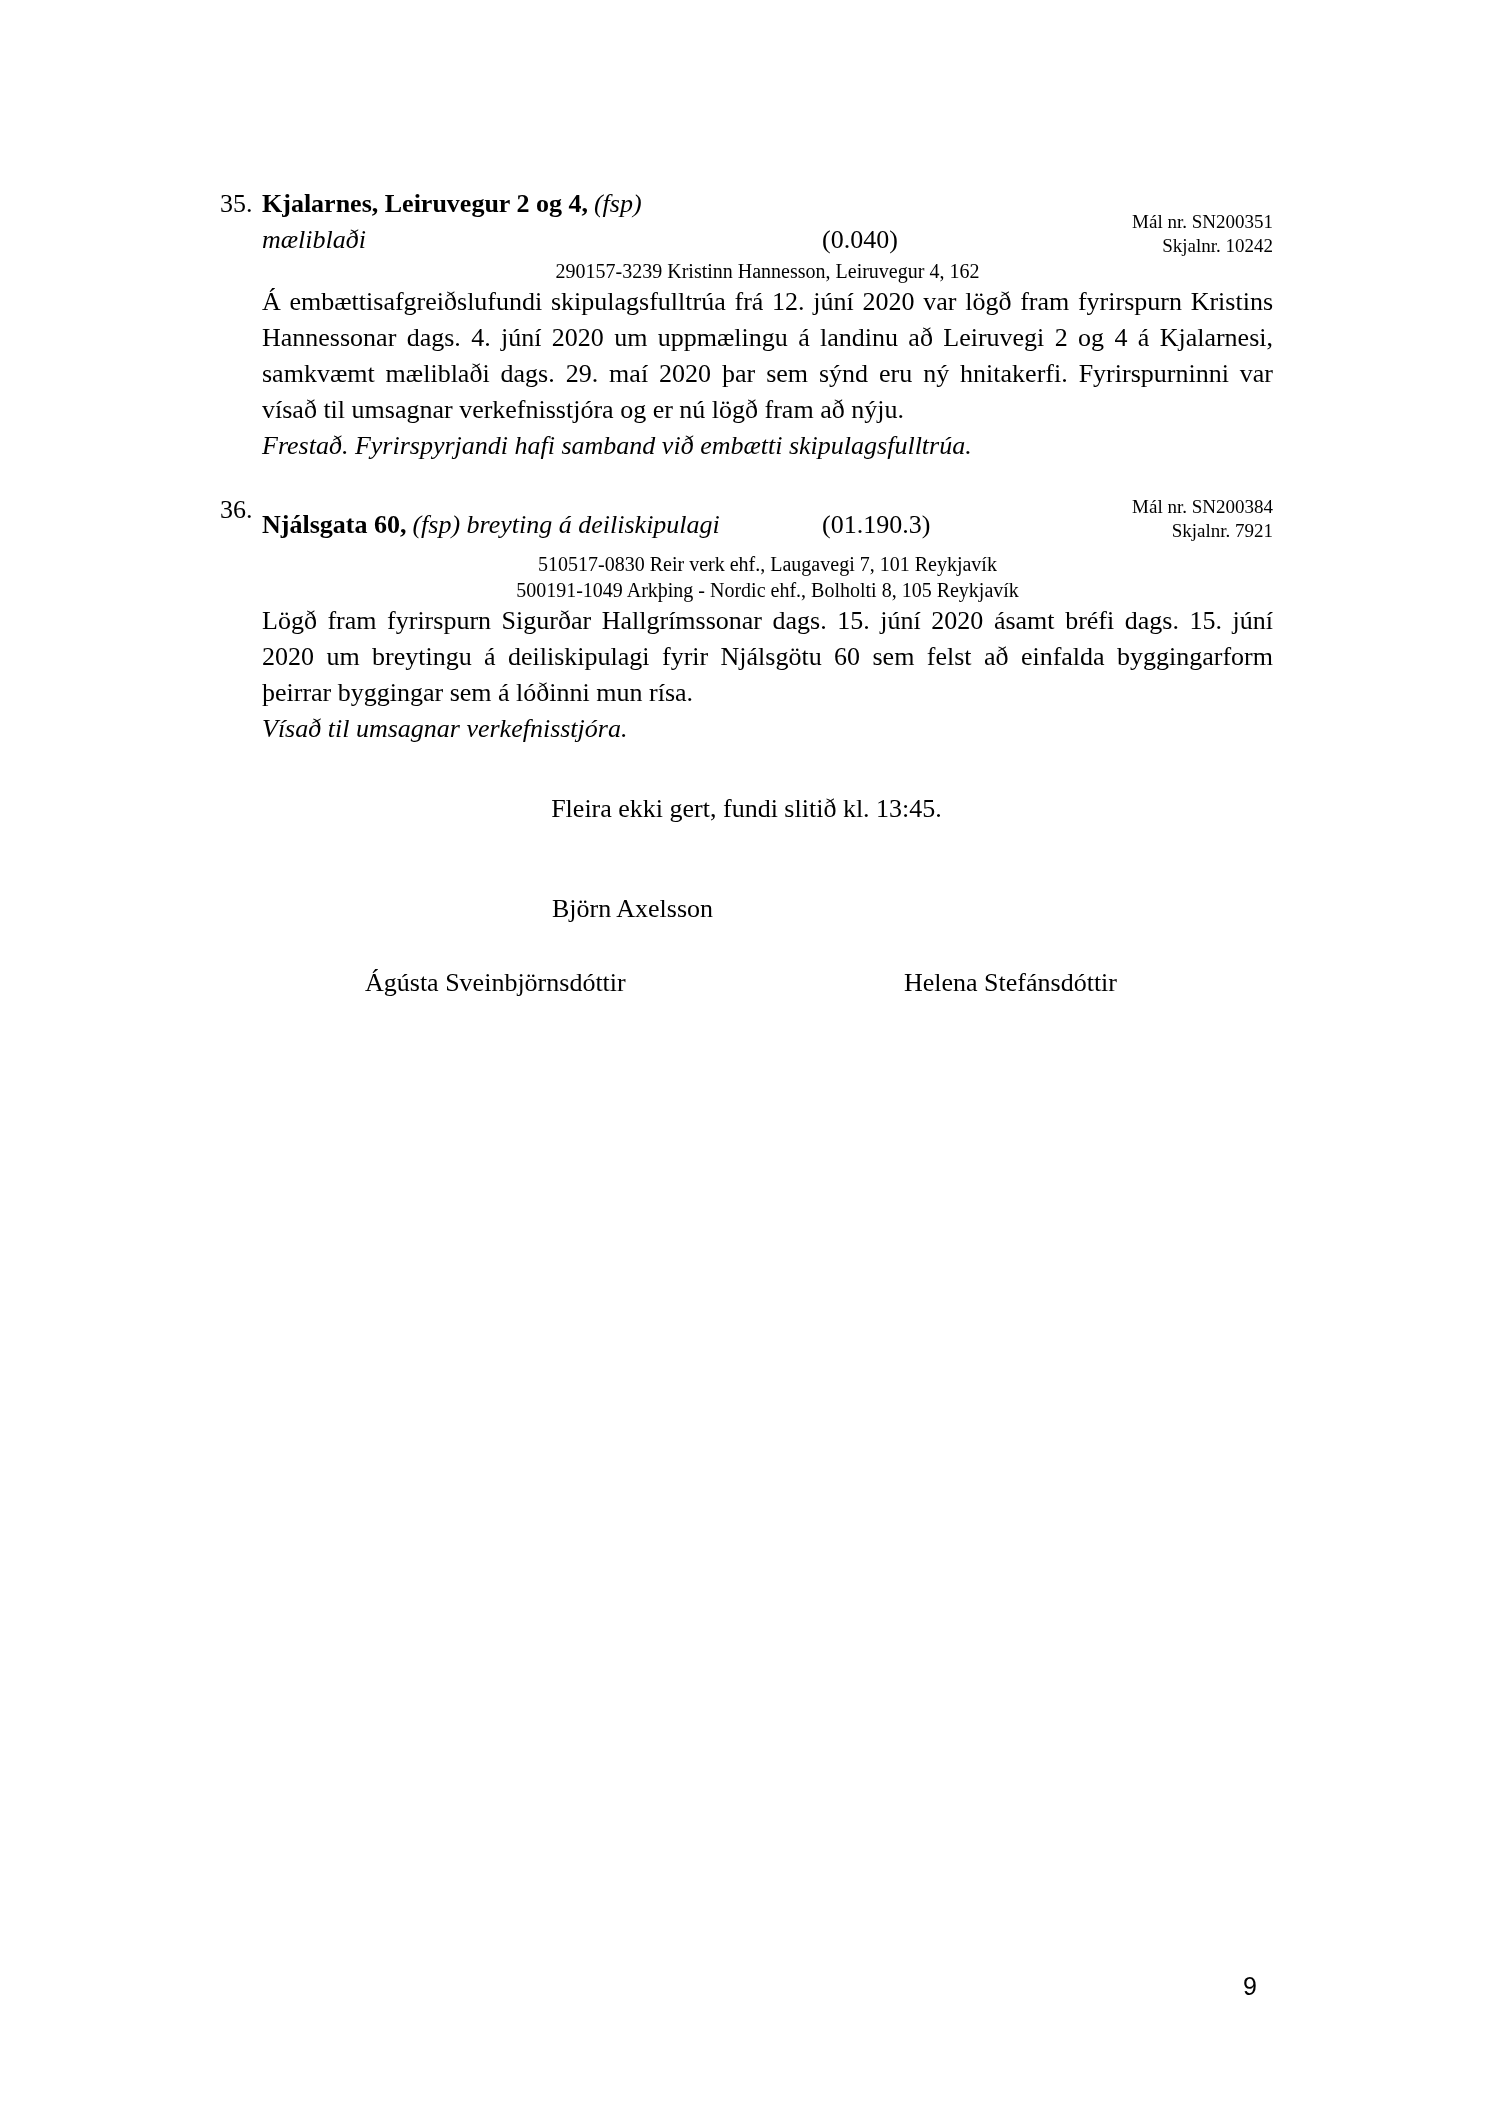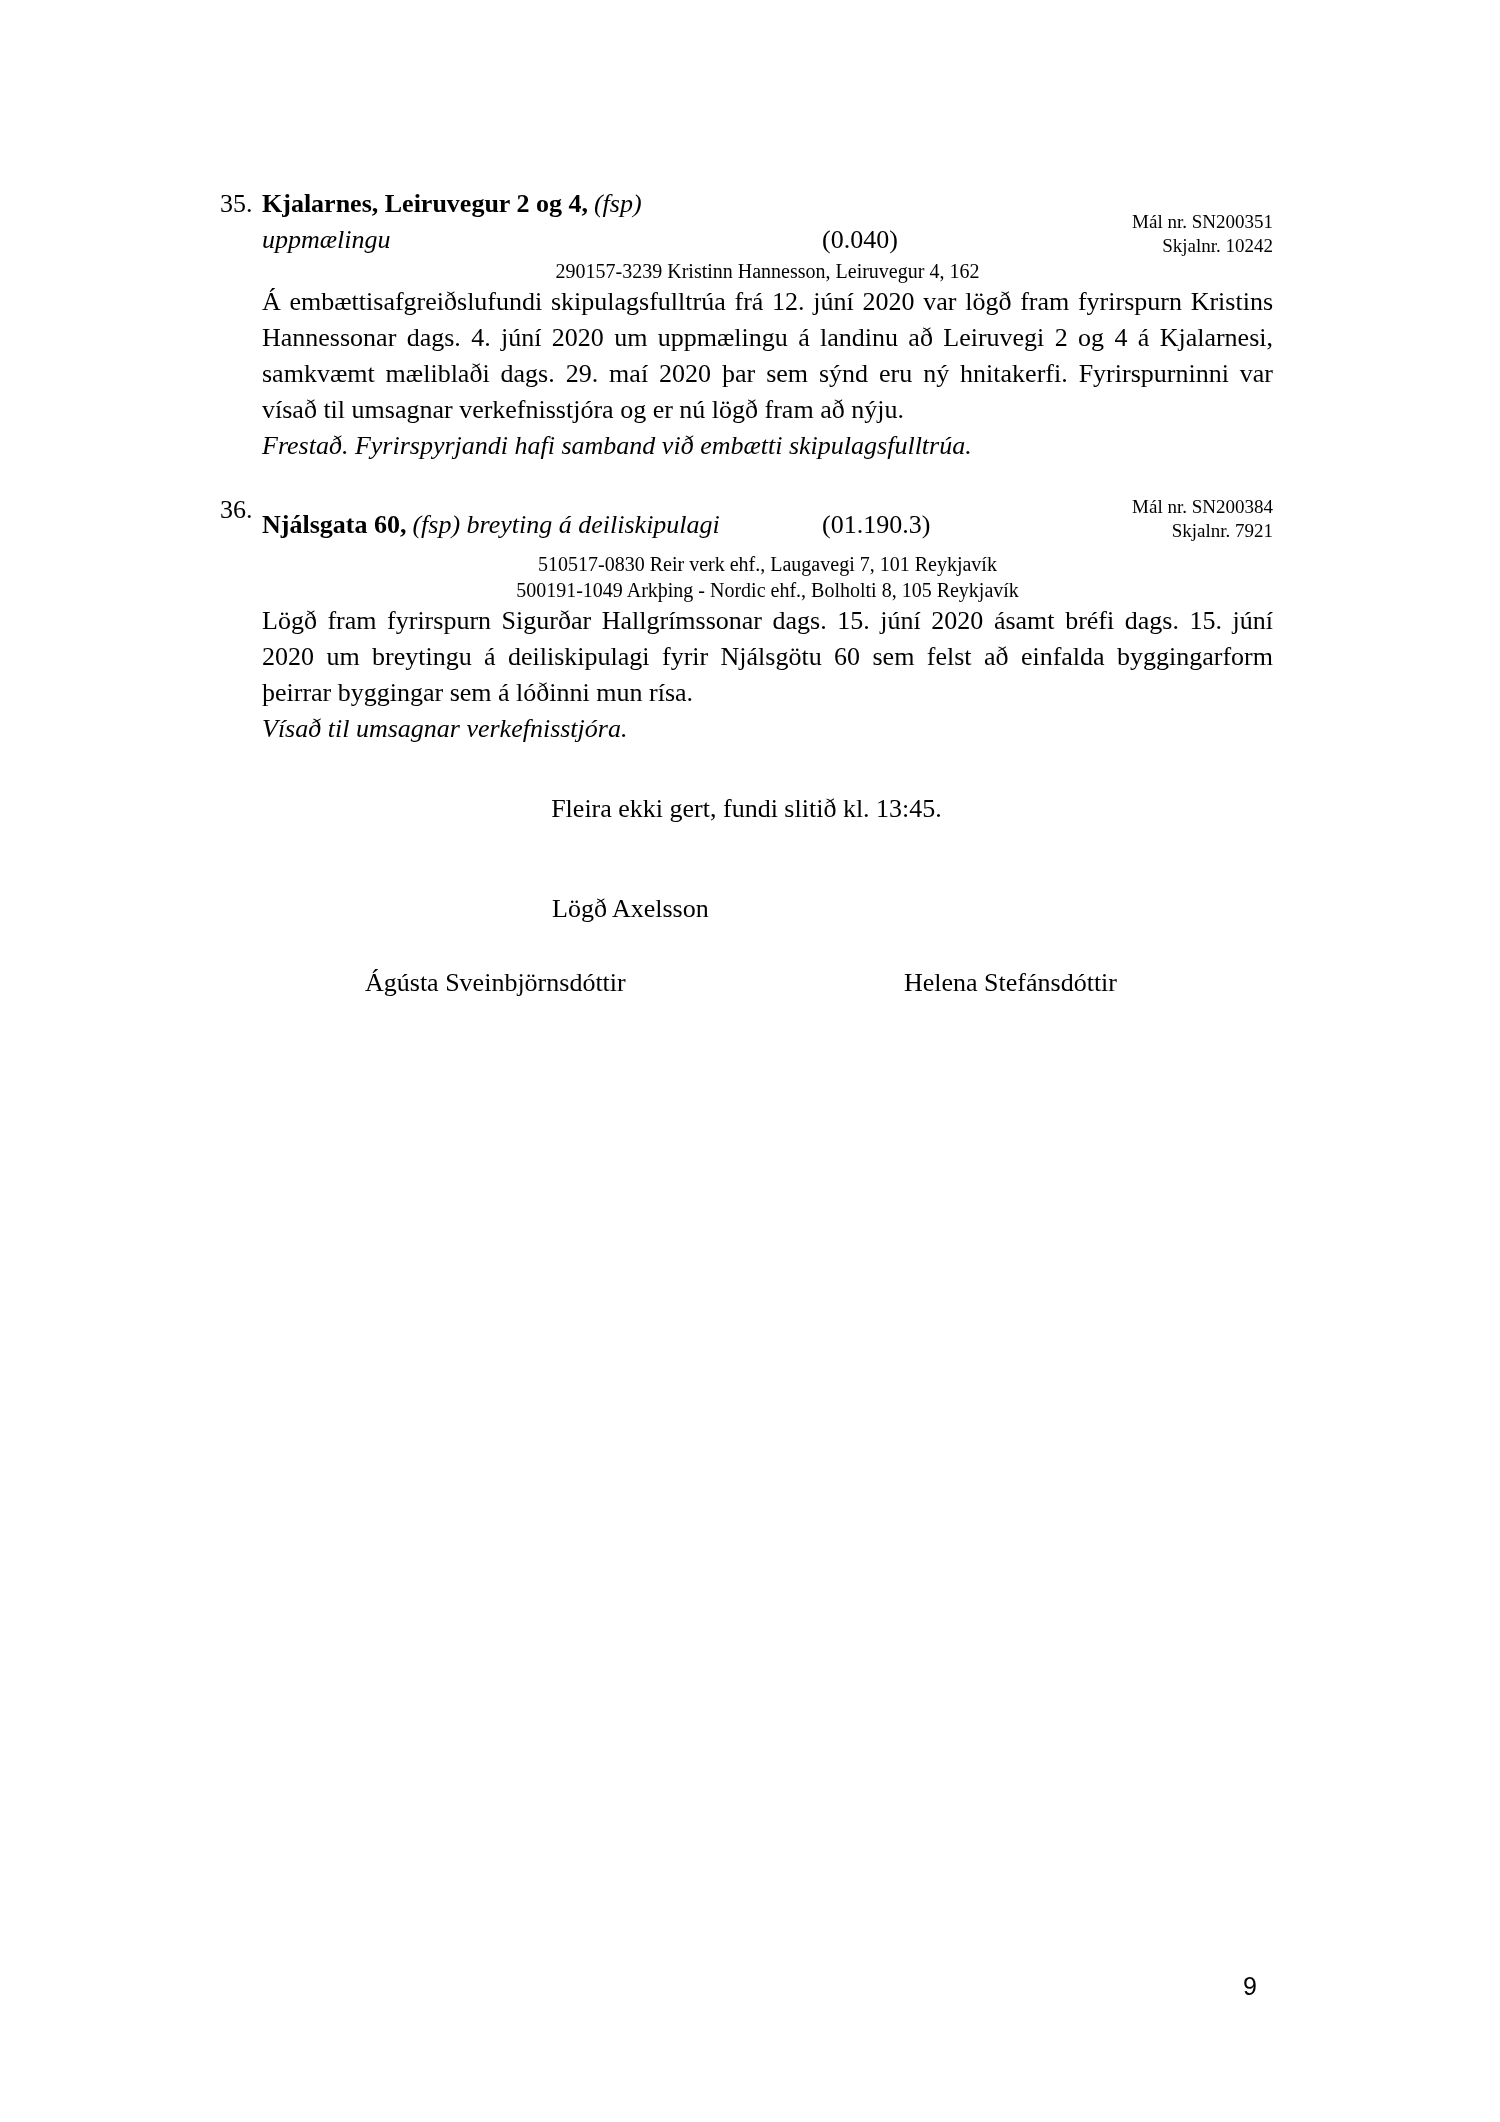--- a/index.html
+++ b/index.html
@@ -68,21 +68,21 @@
 <body>
 
 <div class="content">
 
   <section class="item">
     <div class="item-number">35.</div>
     <div class="item-body">
       <div class="item-header">
         <div class="title-cell">
           <span class="bold">Kjalarnes, Leiruvegur 2 og 4,</span><span class="it title-suffix">(fsp)</span>
-          <div class="it">uppmælingu</div>
+          <div class="it">mæliblaði</div>
         </div>
         <div class="code-cell">(0.040)</div>
         <div class="case-cell">
           <div>Mál nr. SN200351</div>
           <div>Skjalnr. 10242</div>
         </div>
       </div>
       <div class="parties">
         <div>290157-3239 Kristinn Hannesson, Leiruvegur 4, 162</div>
       </div>
@@ -109,21 +109,21 @@
         <div>500191-1049 Arkþing - Nordic ehf., Bolholti 8, 105 Reykjavík</div>
       </div>
       <p class="body-text">Lögð fram fyrirspurn Sigurðar Hallgrímssonar dags. 15. júní 2020 ásamt bréfi dags. 15. júní 2020 um breytingu á deiliskipulagi fyrir Njálsgötu 60 sem felst að einfalda byggingarform þeirrar byggingar sem á lóðinni mun rísa.</p>
       <p class="resolution">Vísað til umsagnar verkefnisstjóra.</p>
     </div>
   </section>
 
   <div class="adjournment">Fleira ekki gert, fundi slitið kl. 13:45.</div>
 
   <div class="chair-row">
-    <span class="chair-name">Lögð Axelsson</span>
+    <span class="chair-name">Björn Axelsson</span>
   </div>
 
   <div class="sig-row">
     <span class="sig-left">Ágústa Sveinbjörnsdóttir</span>
     <span class="sig-right">Helena Stefánsdóttir</span>
   </div>
 
 </div>
 
 <div class="page-number">9</div>

